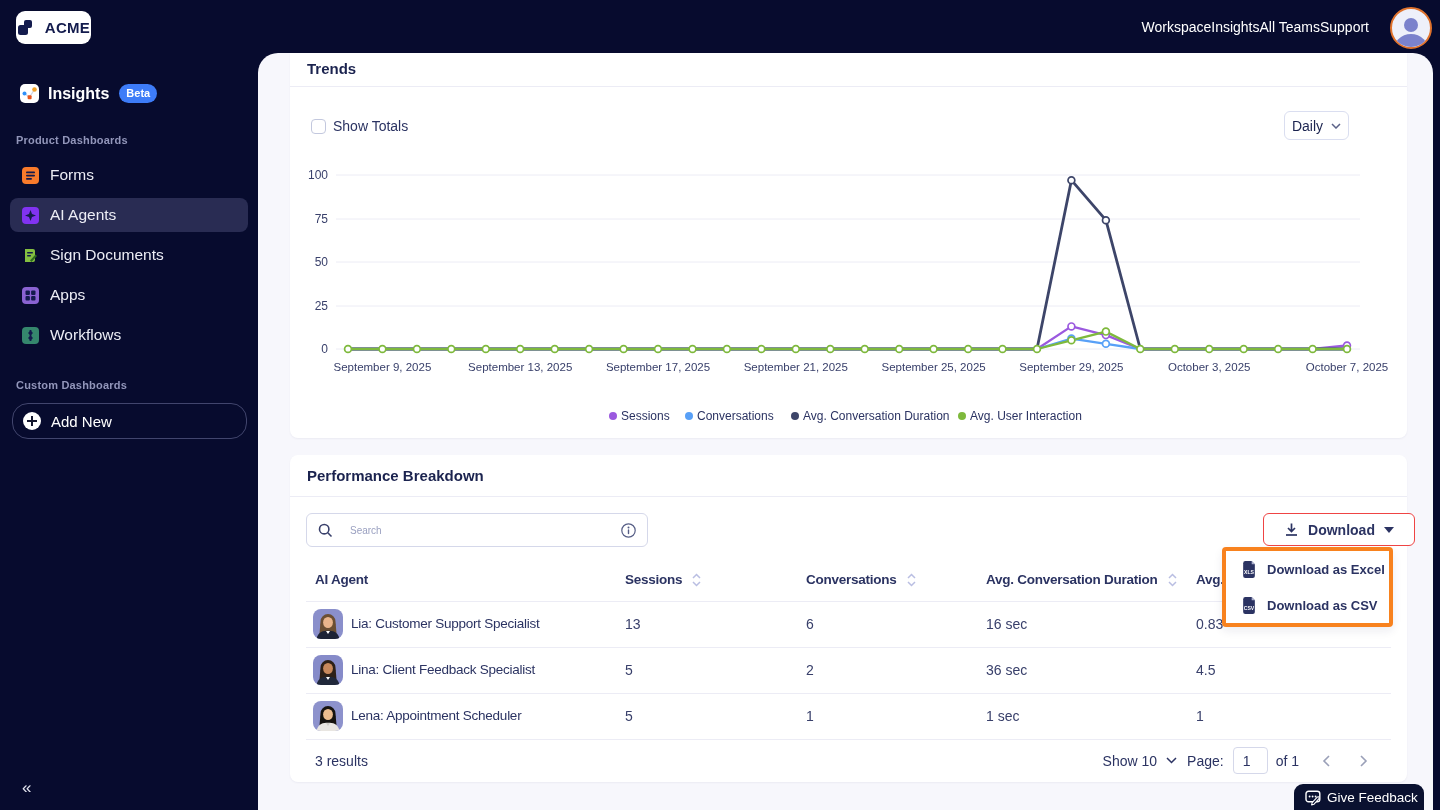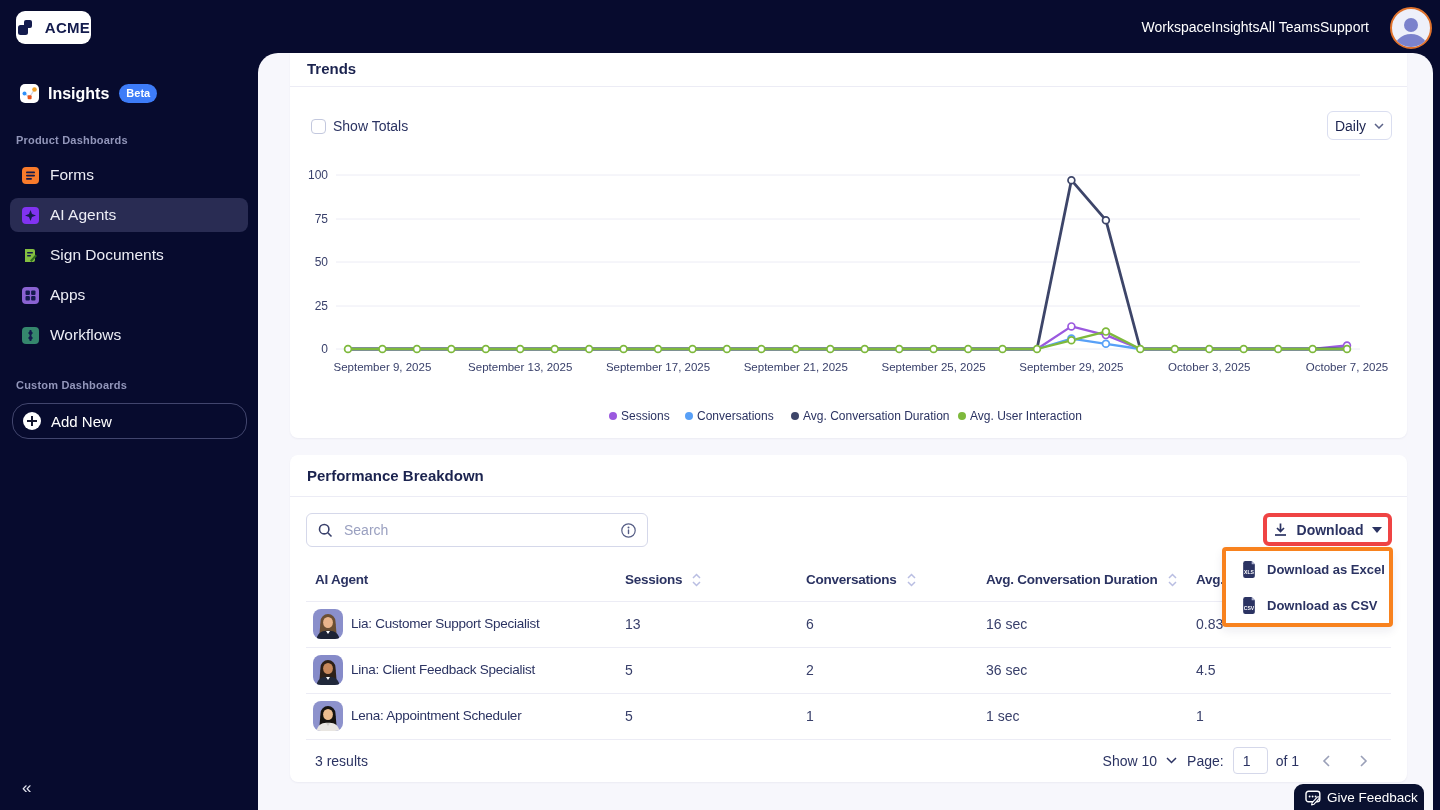--- a/index.html
+++ b/index.html
@@ -35,30 +35,30 @@
 .card{position:absolute;left:32px;width:1117px;background:#fff;border-radius:8px;box-shadow:0 1px 2px rgba(20,25,80,.05)}
 .card h2{font-size:15px;font-weight:bold;color:#1b234f;padding:7px 17px 9px}
 .card .hdiv{height:1px;background:#ececf5}
 .trends{top:0;height:385px;border-radius:0 0 8px 8px}
 .perf{top:402px;height:327px}
 .perf h2{padding:12px 17px 12px}
 
 .showtotals{position:absolute;left:21px;top:65px;display:flex;align-items:center}
 .showtotals .cb{width:15px;height:15px;border:1.5px solid #c3c8de;border-radius:4px;margin-right:7px}
 .showtotals span{font-size:14px;color:#2b3362}
-.dailysel{position:absolute;left:1037px;top:58px;width:65px;height:29px;border:1px solid #dadef0;border-radius:6px;display:flex;align-items:center;justify-content:center;gap:8px;font-size:14px;color:#1b234f;background:#fff}
+.dailysel{position:absolute;left:994px;top:58px;width:65px;height:29px;border:1px solid #dadef0;border-radius:6px;display:flex;align-items:center;justify-content:center;gap:8px;font-size:14px;color:#1b234f;background:#fff}
 .chart{position:absolute;left:0;top:107px}
 .legend{position:absolute;left:0;top:356px;width:1117px;height:14px}
 .legend .li{position:absolute;top:0}
 .legend .li{display:flex;align-items:center;font-size:12px;color:#2b3362;white-space:nowrap}
 .legend .dot{width:8px;height:8px;border-radius:50%;margin-right:4px;flex:none}
 
 .search{position:absolute;left:16px;top:58px;width:342px;height:34px;border:1px solid #d5d8ea;border-radius:6px;background:#fff;display:flex;align-items:center}
-.search .ph{color:#9aa0c0;font-size:14px;margin-left:11px}
-.dlbtn{position:absolute;left:973px;top:58px;width:129px;height:33px;border:4px solid #ef4444;border-radius:6px;background:#fff;display:flex;align-items:center;justify-content:center;gap:9px}
+.search .ph{color:#9aa0c0;font-size:10px;margin-left:17px}
+.dlbtn{position:absolute;left:973px;top:58px;width:152px;height:33px;border:1px solid #ef4444;border-radius:6px;background:#fff;display:flex;align-items:center;justify-content:center;gap:9px}
 .dlbtn span{font-size:14px;font-weight:bold;color:#2b3362}
 .dlmenu{position:absolute;left:932px;top:92px;width:171px;height:80px;background:#fff;border:4px solid #f8821e;border-radius:4px;z-index:5;box-shadow:0 4px 10px rgba(20,25,80,.08)}
 .dlmenu .item{display:flex;align-items:center;height:36px}
 .dlmenu .item svg{margin-left:15px;margin-right:10px}
 .dlmenu .item span{font-size:13px;font-weight:bold;color:#2b3362;white-space:nowrap}
 .thead{position:absolute;left:0;top:0;width:1117px}
 .thead .th{position:absolute;top:117px;font-size:13.5px;font-weight:bold;letter-spacing:-.25px;color:#2b3362;display:flex;align-items:center}
 .trow{position:absolute;left:0;width:1117px;height:46px}
 .rowdiv{position:absolute;left:16px;width:1085px;height:1px;background:#ececf5}
 .trow .avatar{position:absolute;left:23px;top:8px;width:30px;height:30px;border-radius:8px;overflow:hidden}

